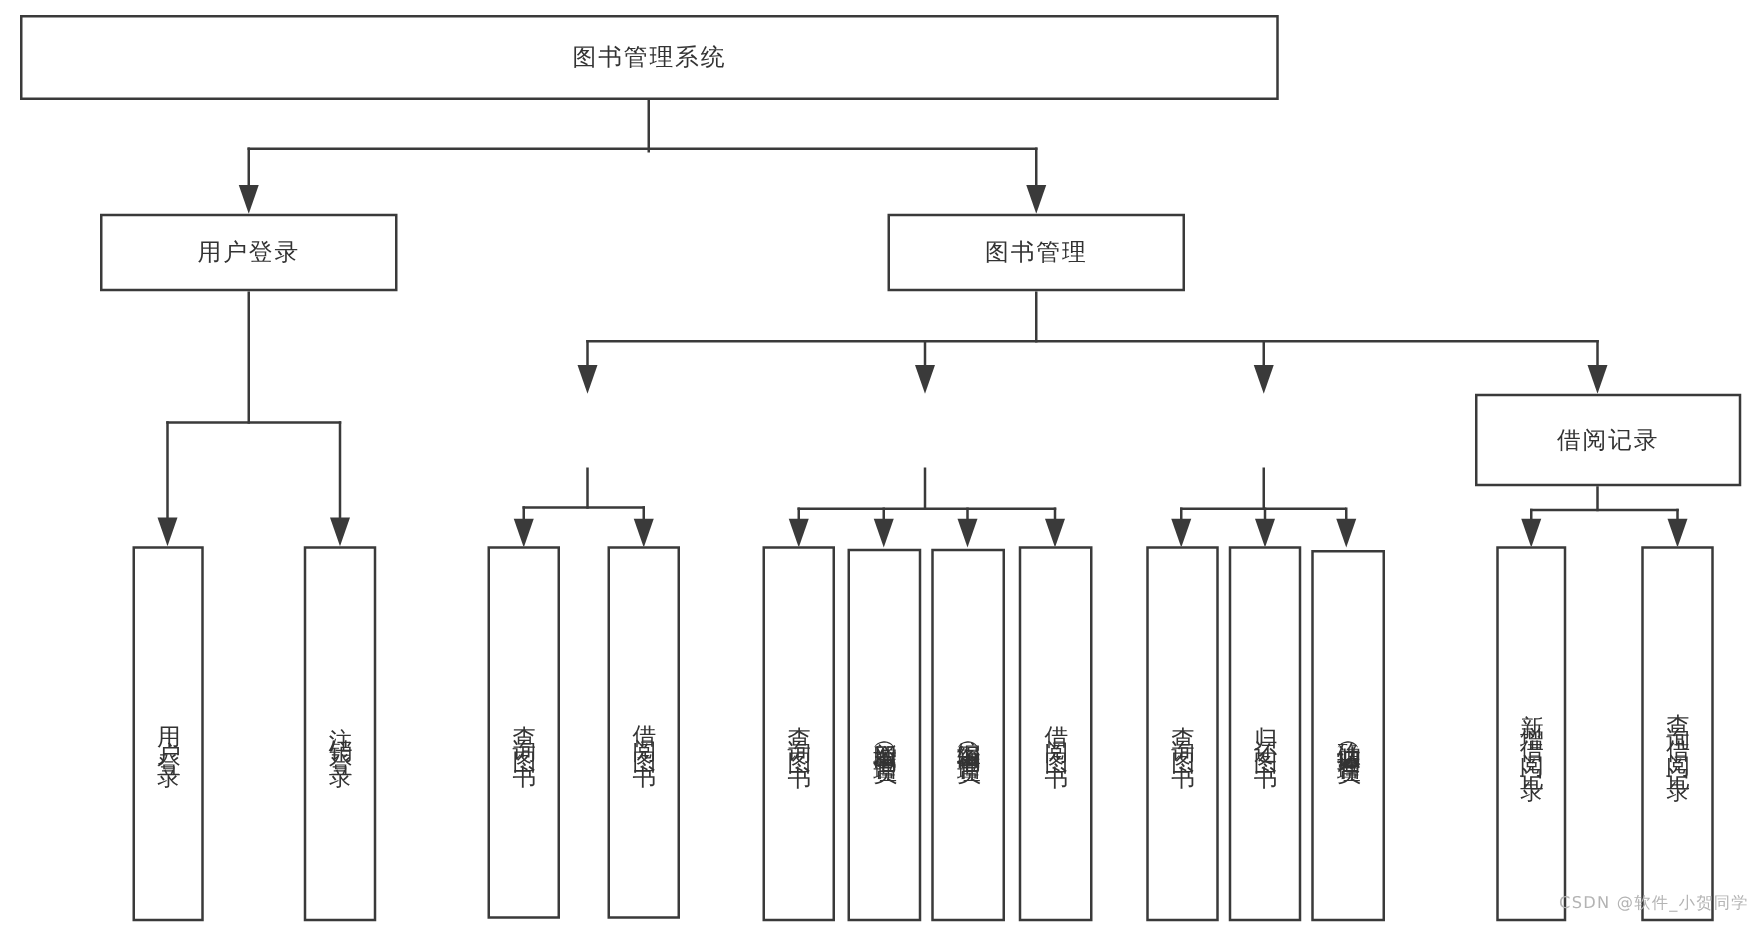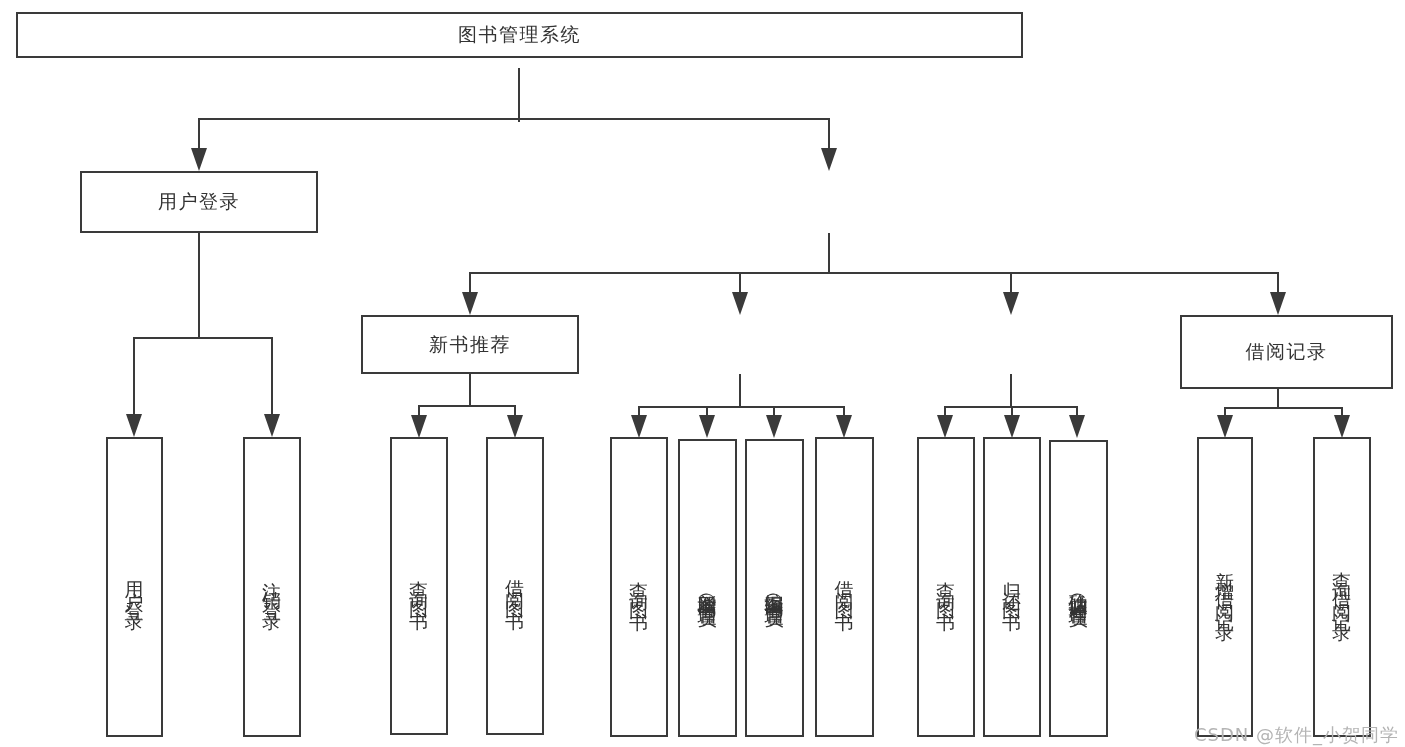--- a/index.html
+++ b/index.html
@@ -41,22 +41,22 @@
   .ar {
     position: absolute;
     width: 0; height: 0;
     border-left: 8px solid transparent;
     border-right: 8px solid transparent;
     border-top: 23px solid var(--line);
   }
   .watermark {
     position: absolute;
     right: 6px;
-    bottom: 0;
-    font-size: 18px;
+    bottom: 16px;
+    font-size: 13px;
     color: var(--watermark);
     letter-spacing: 1px;
     white-space: nowrap;
   }
 </style>
 </head>
 <body>
 
 <div class="canvas">
 
@@ -112,31 +112,31 @@
   <div class="vl" style="left:1076px;top:406px;height:11px"></div>
   <div class="ar" style="left:1069px;top:415px"></div>
 
   <div class="vl" style="left:1277px;top:374px;height:35px"></div>
   <div class="hl" style="left:1224px;top:407px;width:119px"></div>
   <div class="vl" style="left:1224px;top:407px;height:10px"></div>
   <div class="ar" style="left:1217px;top:415px"></div>
   <div class="vl" style="left:1341px;top:407px;height:10px"></div>
   <div class="ar" style="left:1334px;top:415px"></div>
 
-  <div class="box h" style="left:16px;top:12px;width:1007px;height:46px">
+  <div class="box h" style="left:16px;top:12px;width:1007px;height:68px">
     <span>图书管理系统</span>
   </div>
 
   <div class="box h" style="left:80px;top:171px;width:238px;height:62px">
     <span>用户登录</span>
   </div>
+  <div class="box h" style="left:710px;top:171px;width:238px;height:62px">
+    <span>图书管理</span>
+  </div>
 
-  <div class="box h" style="left:361px;top:315px;width:218px;height:59px">
-    <span>新书推荐</span>
-  </div>
   <div class="box h" style="left:1180px;top:315px;width:213px;height:74px">
     <span>借阅记录</span>
   </div>
 
   <div class="box v" style="left:106px;top:437px;width:57px;height:300px">
     <span class="vt">用户登录</span>
   </div>
   <div class="box v" style="left:243px;top:437px;width:58px;height:300px">
     <span class="vt">注销登录</span>
   </div>

